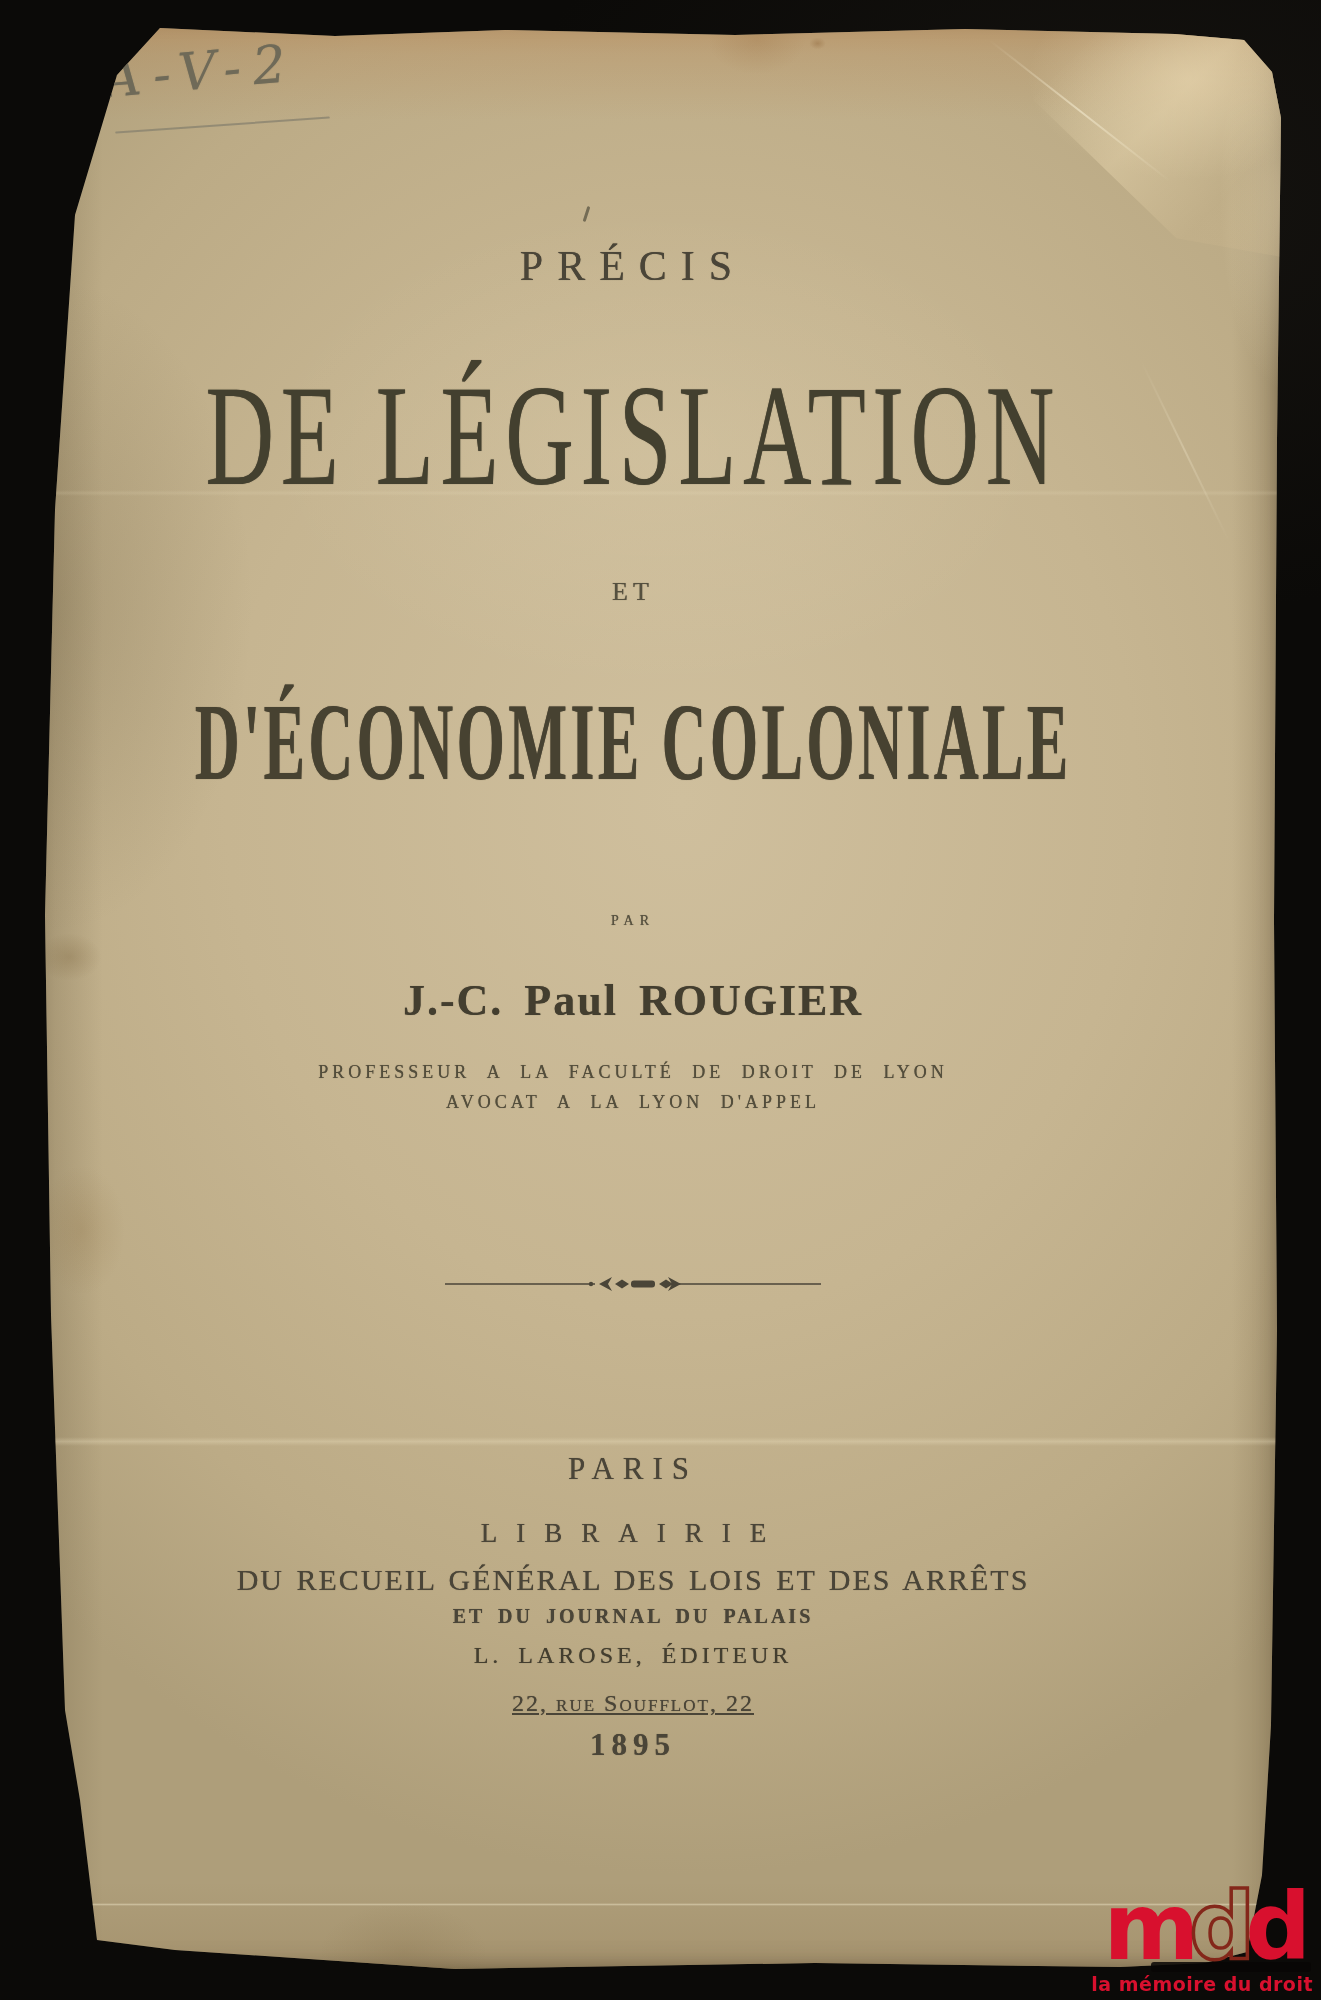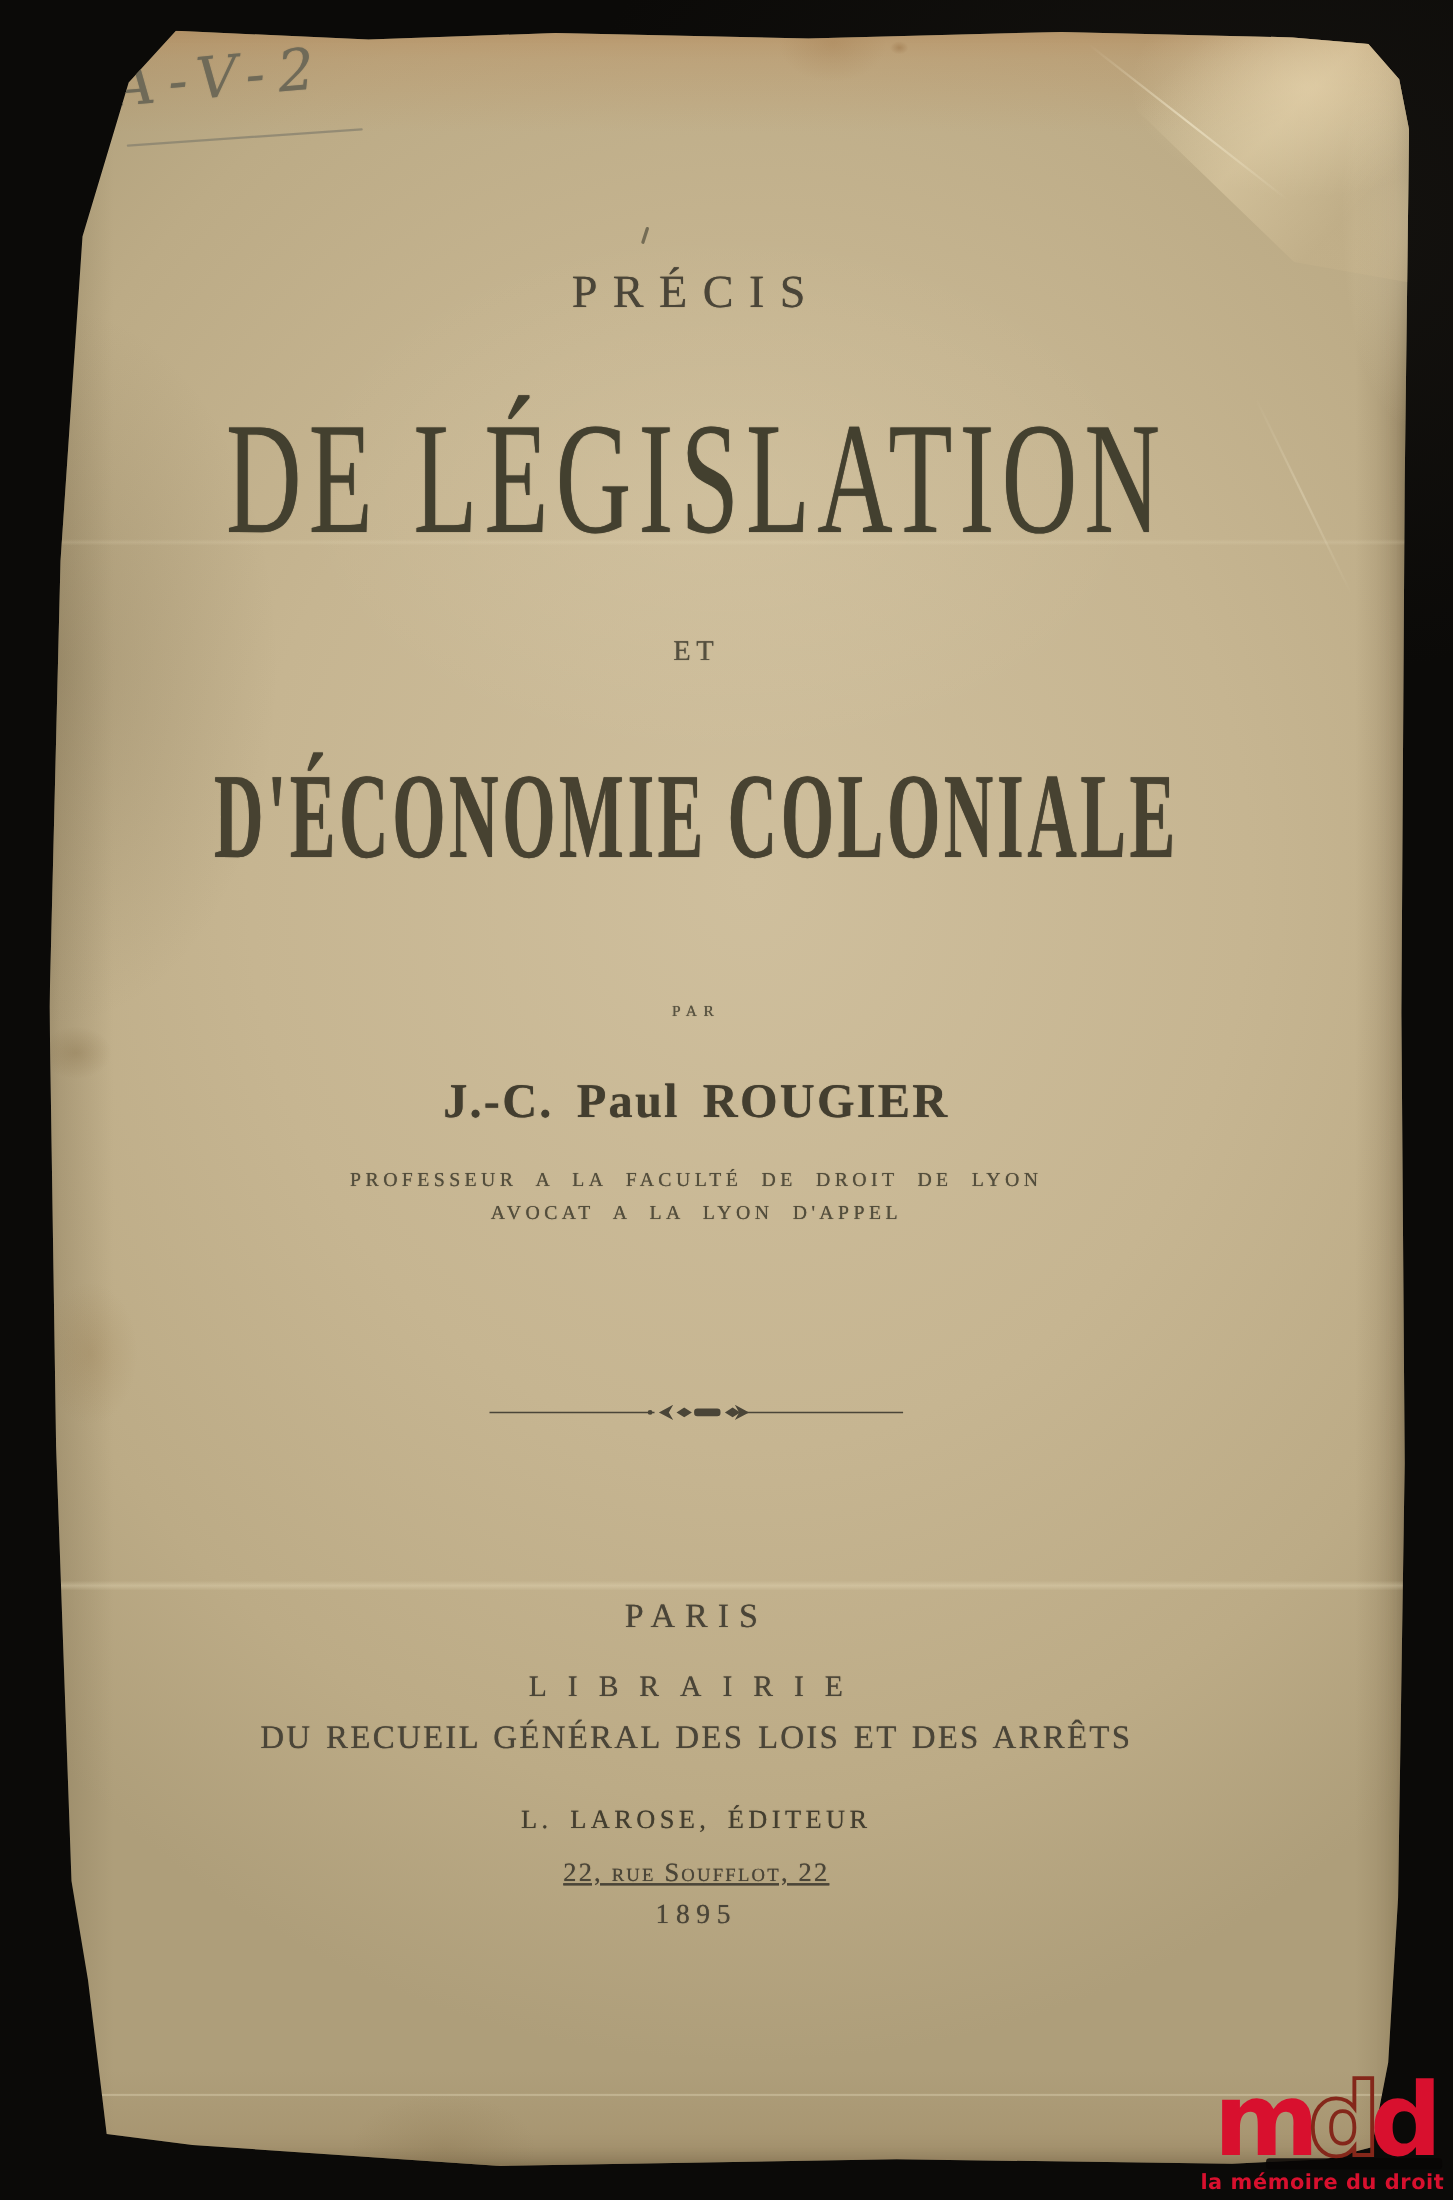--- a/index.html
+++ b/index.html
@@ -82,21 +82,21 @@
   .t-prof{font-size:18px;letter-spacing:4px;word-spacing:9px;color:#534e3c;}
   .t-prof1{top:1042px;}
   .t-prof2{top:1072px;}
   .t-divider{top:1254px;}
   .t-city{top:1431px;font-size:31px;letter-spacing:9px;}
   .t-librairie{top:1498px;font-size:27px;letter-spacing:19px;}
   .t-recueil{top:1543px;font-size:30px;letter-spacing:2px;word-spacing:3px;}
   .t-journal{top:1585px;font-size:20px;letter-spacing:3px;word-spacing:5px;font-weight:600;}
   .t-larose{top:1622px;font-size:24px;font-weight:400;letter-spacing:4px;word-spacing:6px;color:#433e2f;}
   .t-address{top:1670px;font-size:24px;font-variant:small-caps;letter-spacing:2px;text-decoration:underline;}
-  .t-year{top:1707px;font-size:25px;letter-spacing:6px;}
+  .t-year{top:1707px;font-size:31px;letter-spacing:6px;font-weight:bold;}
   .stray-mark{position:absolute;left:560px;top:186px;width:3px;height:16px;background:#5a5442;
     transform:rotate(18deg);border-radius:2px;opacity:.75;}
 
   
   .watermark{position:absolute;right:0;bottom:0;width:330px;height:260px;z-index:5;}
   .wm-shadowbar{position:absolute;right:10px;bottom:28px;width:160px;height:10px;background:rgba(8,6,5,.85);border-radius:3px;}
   .wm-logo{
     position:absolute;right:20px;bottom:36px;
     font-family:"DejaVu Sans","Liberation Sans",sans-serif;font-weight:700;
     font-size:92px;line-height:.78;letter-spacing:-10px;color:#d8102e;white-space:nowrap;
@@ -162,20 +162,21 @@
           <circle cx="232" cy="10" r="2.2" fill="#4a4538"></circle>
         </svg>
       </div>
 
       <div class="pline t-city">PARIS</div>
 
       <div class="pline t-librairie">LIBRAIRIE</div>
 
       <div class="pline t-recueil">DU RECUEIL GÉNÉRAL DES LOIS ET DES ARRÊTS</div>
 
+      <div class="pline t-journal">ET DU JOURNAL DU PALAIS</div>
 
       <div class="pline t-larose">L. LAROSE, ÉDITEUR</div>
 
       <div class="pline t-address">22, rue Soufflot, 22</div>
 
       <div class="pline t-year">1895</div>
 
     </div>
   </div>
 

